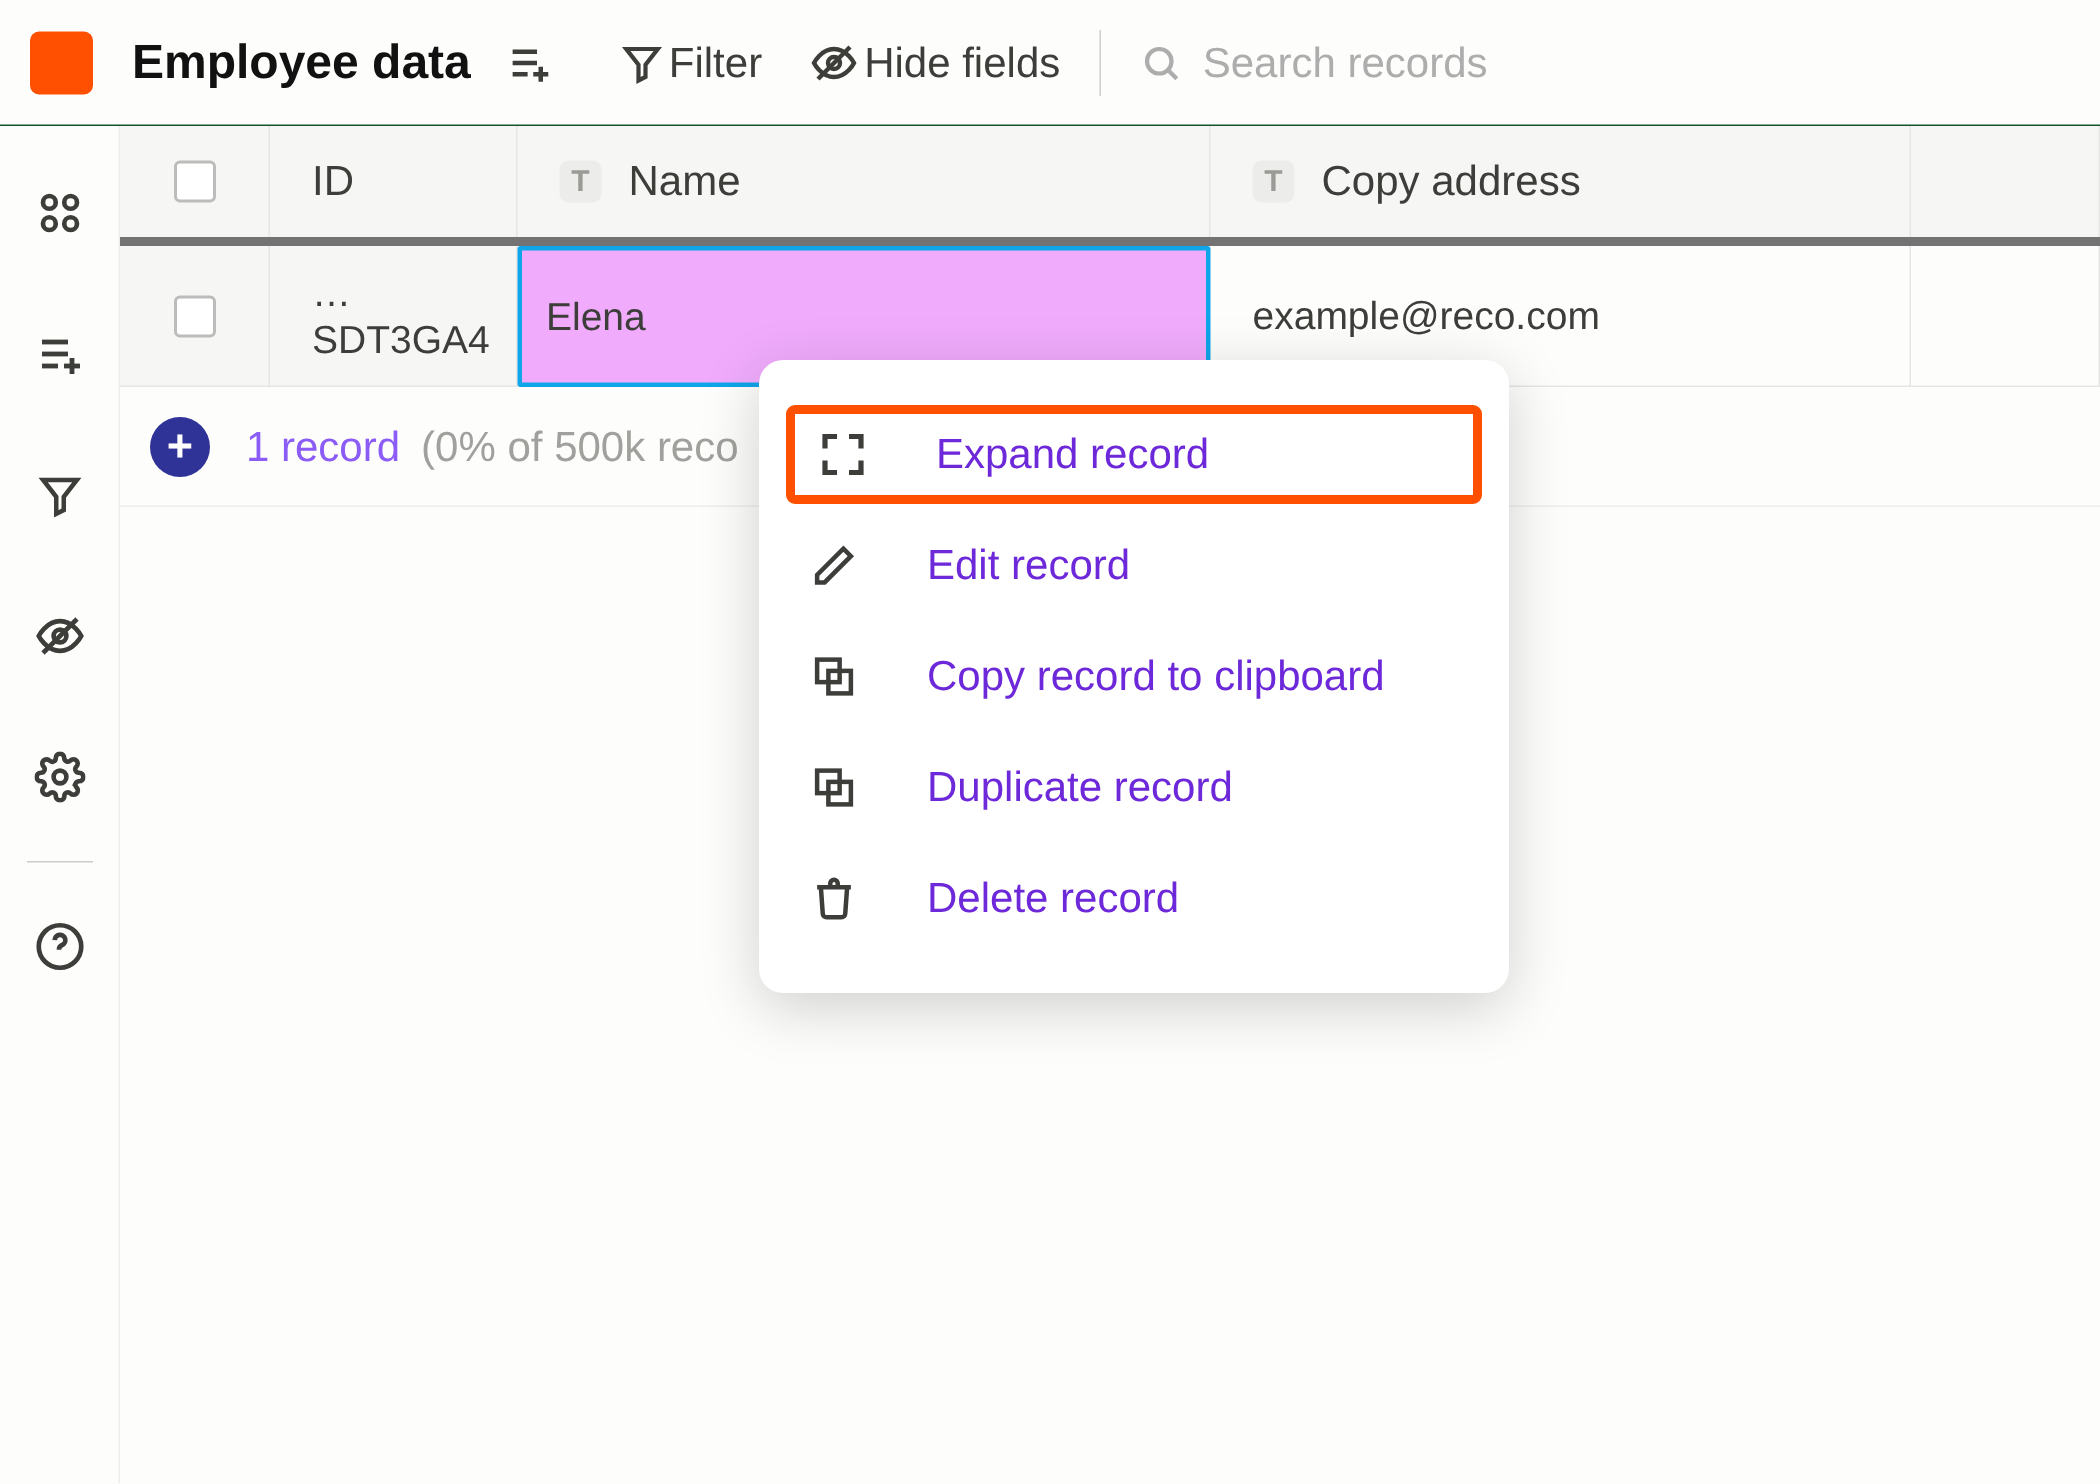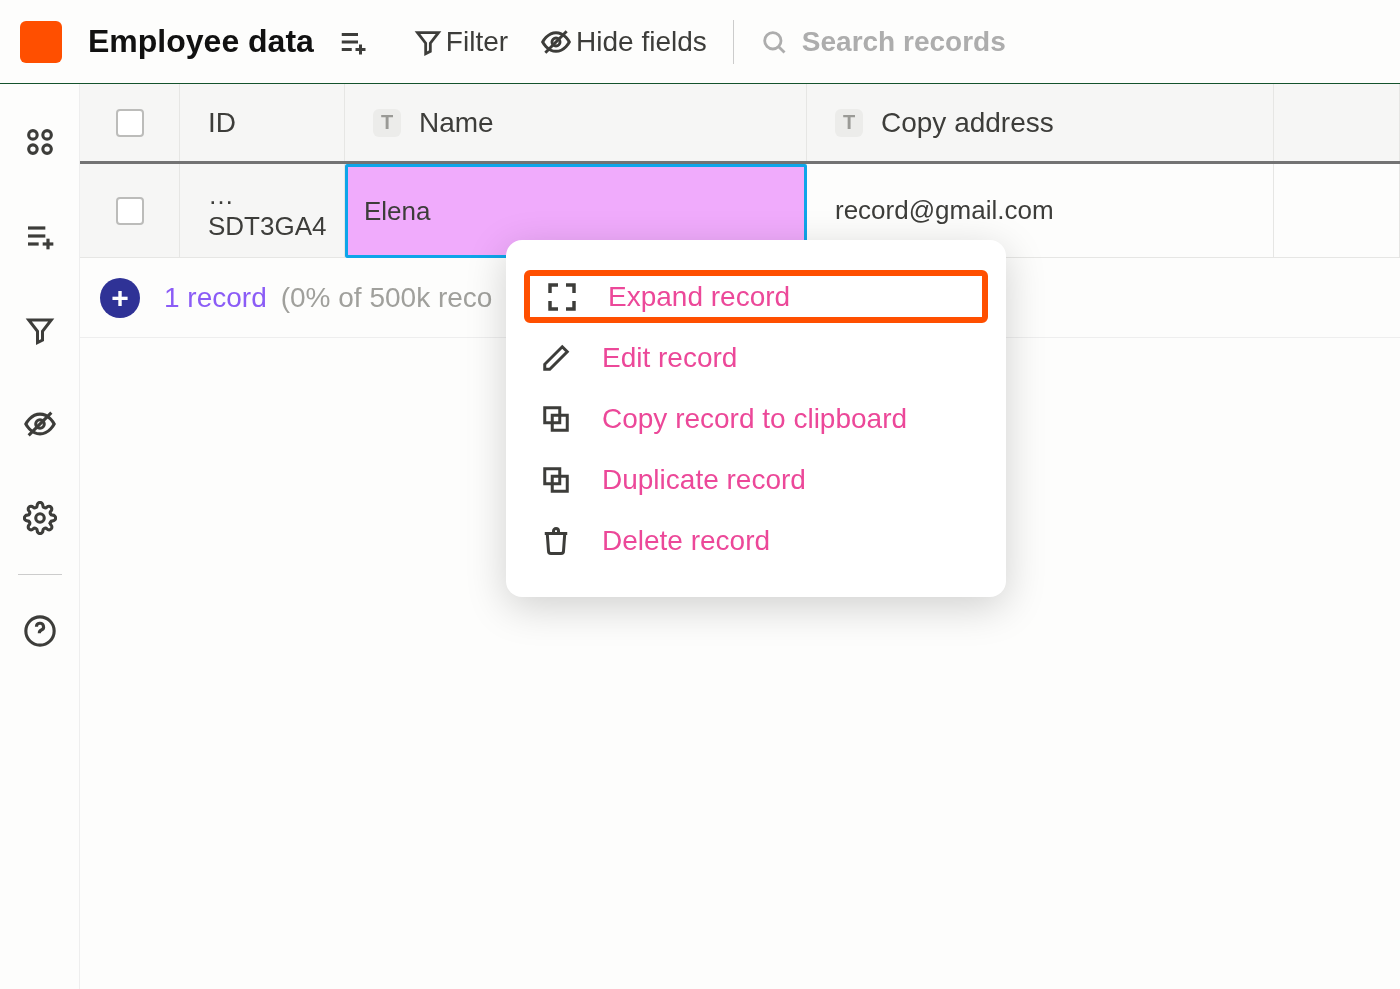--- a/index.html
+++ b/index.html
@@ -5,31 +5,31 @@
   * { box-sizing: border-box; }
   html, body { margin:0; padding:0; font-family: -apple-system, BlinkMacSystemFont, "Segoe UI", Helvetica, Arial, sans-serif; background:#fdfdfc; color:#3d3d3a; }
   body { width:1400px; height:989px; position:relative; overflow:hidden; }
 
   
   .toolbar { display:flex; align-items:center; height:84px; padding:0 20px; gap:26px; border-bottom:1px solid #14532d; background:#fdfdfc; }
   .brand-square { width:42px; height:42px; background:#ff4f00; border-radius:6px; }
   .table-name { font-size:32px; font-weight:700; color:#111; }
   .toolbar-btn { display:flex; align-items:center; gap:4px; font-size:28px; color:#3d3d3a; cursor:pointer; }
   .toolbar-sep { width:1px; height:44px; background:#ccc; margin:0 0px; }
-  .search-wrap { display:flex; align-items:center; gap:14px; color:#adadad; font-size:28px;font-weight:bold; }
+  .search-wrap { display:flex; align-items:center; gap:14px; color:#adadad; font-size:28px; }
 
   
   .left-rail { position:absolute; left:0; top:84px; width:80px; height:calc(100% - 84px); display:flex; flex-direction:column; align-items:center; gap:58px; padding-top:40px; border-right:1px solid #eee; background:#fdfdfc; }
   .rail-icon { width:36px; height:36px; display:flex; align-items:center; justify-content:center; color:#3d3d3a; cursor:pointer; }
   .rail-divider { width:44px; height:1px; background:#ccc; margin-top:-20px; margin-bottom:-20px; }
 
   
   .grid { position:absolute; left:80px; top:84px; right:0; }
   .row { display:flex; height:80px; }
-  .hdr { background:#f6f6f5; border-bottom:3px solid #737373; }
+  .hdr { background:#f6f6f5; border-bottom:6px solid #737373; }
   .cell { display:flex; align-items:center; border-right:1px solid #e6e6e4; padding:0 28px; font-size:26px; color:#3d3d3a; }
   .hdr .cell { font-size:28px; }
   .c-check { width:100px; justify-content:center; }
   .c-id { width:165px; }
   .c-name { width:462px; }
   .c-email { width:467px; }
   .c-extra { flex:1; }
   .checkbox { width:28px; height:28px; border:2px solid #bcbcba; border-radius:4px; background:#fff; }
   .typetag { width:28px; height:28px; border-radius:6px; background:#ececea; color:#9a9a96; display:flex; align-items:center; justify-content:center; font-weight:600; font-size:20px; margin-right:18px; }
   .data-row .cell { border-bottom:1px solid #e6e6e4; }
@@ -37,21 +37,21 @@
   .cell.selected { border:3px solid #0ea5e9; border-radius:2px; background:#f0abfc;padding-left:16px; }
 
   
   .footer { display:flex; align-items:center; height:80px; padding-left:20px; gap:24px; border-bottom:1px solid #eee; background:#fdfdfc; }
   .add-circle { width:40px; height:40px; border-radius:50%; background:#2f3296; color:#fff; display:flex; align-items:center; justify-content:center; font-size:30px; font-weight:700; }
   .footer-text { font-size:28px; color:#8b5cf6; }
   .footer-sub { color:#a0a09c; }
 
   
   .context-menu { position:absolute; left:506px; top:240px; width:500px; background:#fff; border-radius:16px; box-shadow:0 10px 40px rgba(0,0,0,0.18); padding:22px 18px; }
-  .menu-item { display:flex; align-items:center; gap:26px; height:53px; padding:0 12px; font-size:28px; color:#ec4899; border-radius:10px; cursor:pointer; margin:8px 0; }
+  .menu-item { display:flex; align-items:center; gap:42px; height:66px; padding:0 12px; font-size:28px; color:#6d28d9; border-radius:10px; cursor:pointer; margin:8px 0; }
   .menu-item.highlight { border:6px solid #ff4f00; border-radius:6px; }
   .menu-icon { width:40px; height:40px; display:flex; align-items:center; justify-content:center; color:#3d3d3a; }
 
   svg { display:block; }
 </style>
 </head>
 <body>
 
 <div class="toolbar">
   <div class="brand-square"></div>
@@ -156,21 +156,21 @@
     </div>
     <div class="cell c-extra"></div>
   </div>
 
   <div class="row data-row" style="height:94px;">
     <div class="cell c-check">
       <div class="checkbox"></div>
     </div>
     <div class="cell c-id" style="justify-content:flex-end; padding-right:2px;">…SDT3GA4</div>
     <div class="cell c-name selected">Elena</div>
-    <div class="cell c-email">record@gmail.com</div>
+    <div class="cell c-email">example@reco.com</div>
     <div class="cell c-extra"></div>
   </div>
 
   <div class="footer">
     <div class="add-circle">+</div>
     <span class="footer-text">1 record</span>
     <span class="footer-text footer-sub" style="margin-left:-10px;">(0% of 500k reco</span>
   </div>
 </div>
 

